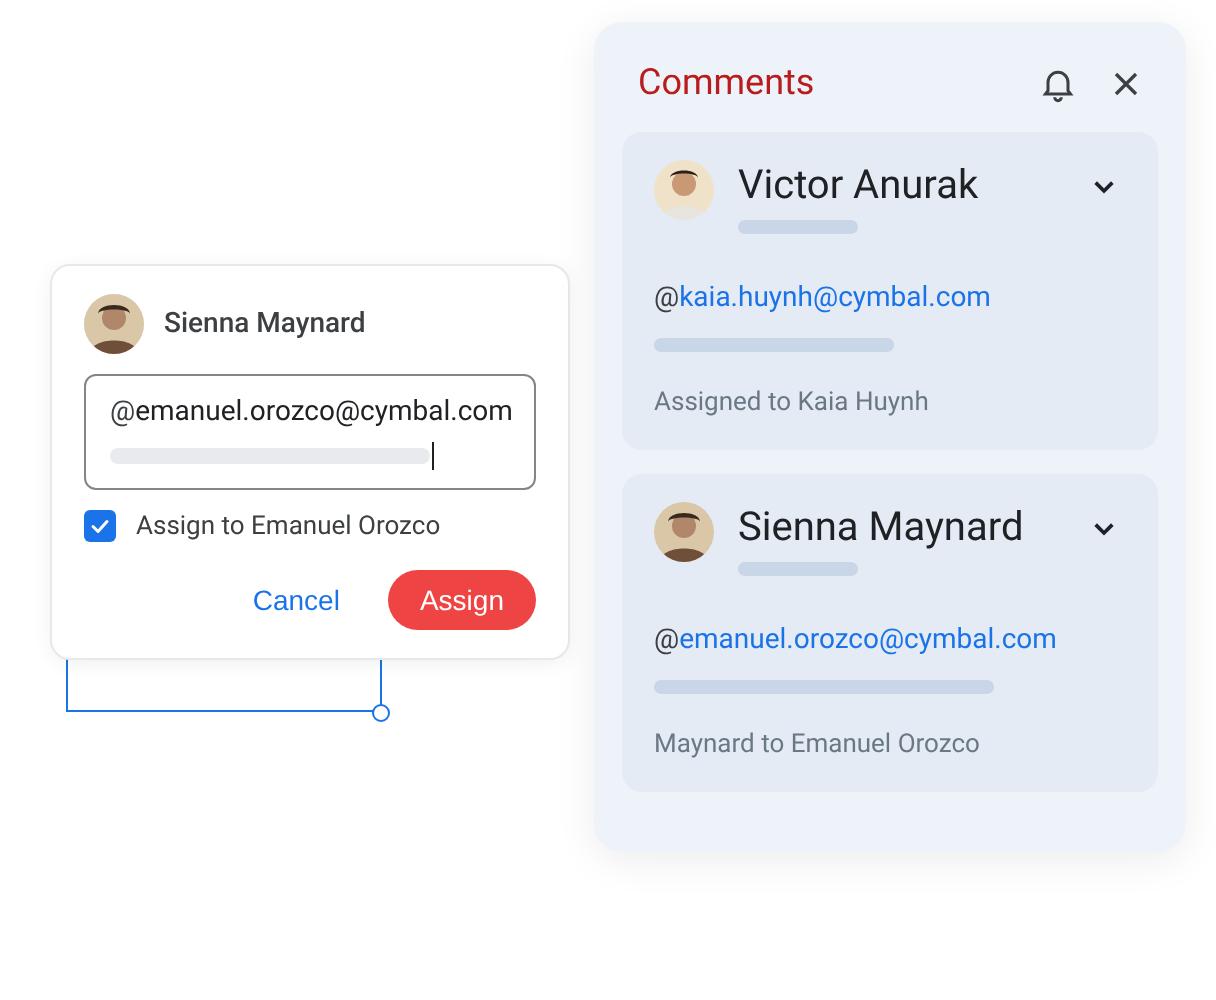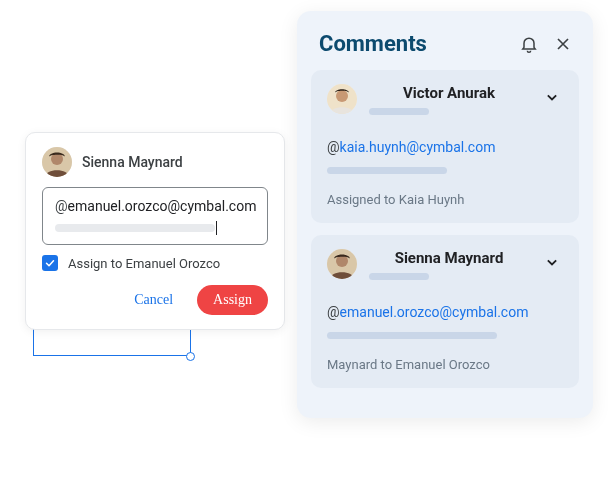--- a/index.html
+++ b/index.html
@@ -75,53 +75,52 @@
   .cbx svg { width: 12px; height: 12px; display: block; }
   .actions {
     display: flex; justify-content: flex-end; align-items: center;
     gap: 8px; margin-top: 14px;
   }
   .btn {
     font-size: 14px; font-weight: 500;
     border: none; cursor: pointer;
     padding: 7px 16px; border-radius: 18px;
     background: transparent;
-    font-family: Liberation Serif, serif;
   }
   .btn.cancel { color: #1a73e8; }
   .btn.primary { background: #ef4444; color: #fff; }
 
   
   .panel {
     position: absolute;
     left: 297px; top: 11px;
     width: 296px;
     background: #eef3fa;
     border-radius: 14px;
     box-shadow: 0 4px 20px rgba(0,0,0,0.08);
     padding: 16px 14px 18px;
   }
   .panel-header {
     display: flex; align-items: center; justify-content: space-between;
     padding: 4px 6px 14px 8px;
   }
-  .panel-title { font-size: 22px; font-weight: 700; color: #0c4a6e; }
+  .panel-title { font-size: 18px; font-weight: 400; color: #b91c1c; }
   .panel-icons { display: flex; align-items: center; gap: 14px; }
   .icon-btn { width: 20px; height: 20px; display: flex; align-items: center; justify-content: center; cursor: pointer; color: #3c4043; }
   .icon-btn svg { width: 20px; height: 20px; display: block; }
 
   .card {
     background: #e4ebf4;
     border-radius: 10px;
     padding: 14px 16px 16px;
     margin-bottom: 12px;
   }
   .card-head { display: flex; align-items: flex-start; gap: 12px; }
   .head-text { flex: 1; }
-  .head-text .name { font-size: 15px; font-weight: 700; color: #202124; text-align: center; }
+  .head-text .name { font-size: 20px; font-weight: 400; color: #202124; }
   .head-text .sub-skel {
     width: 60px; height: 7px; border-radius: 4px;
     background: #c9d6e8; margin-top: 6px;
   }
   .chev { width: 22px; height: 22px; display:flex; align-items:center; justify-content:center; cursor:pointer; color:#202124; margin-top:2px; }
   .chev svg { width: 20px; height: 20px; }
 
   .mention-link { font-size: 14px; margin-top: 24px; word-break: break-all; }
   .mention-link .at { color: #3c4043; }
   .mention-link .email { color: #1a73e8; }

